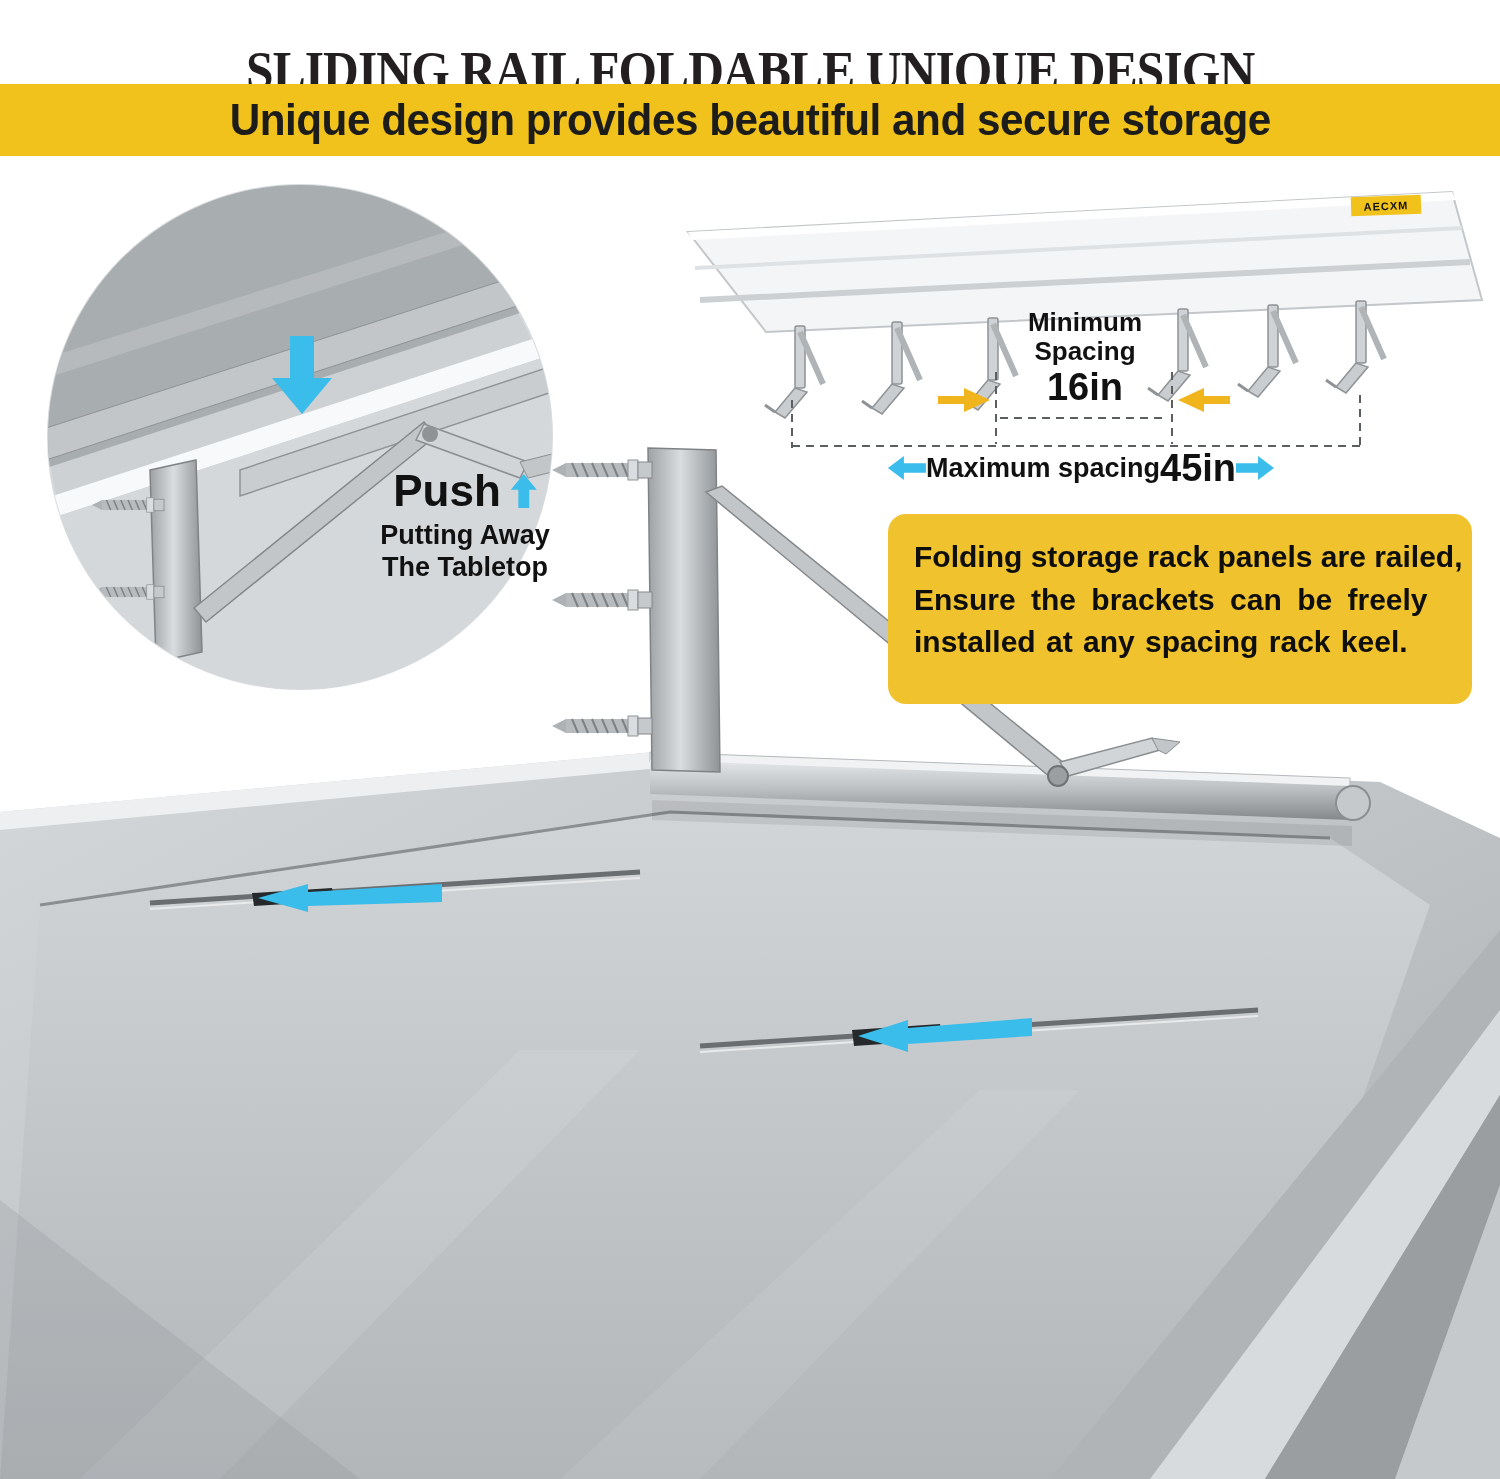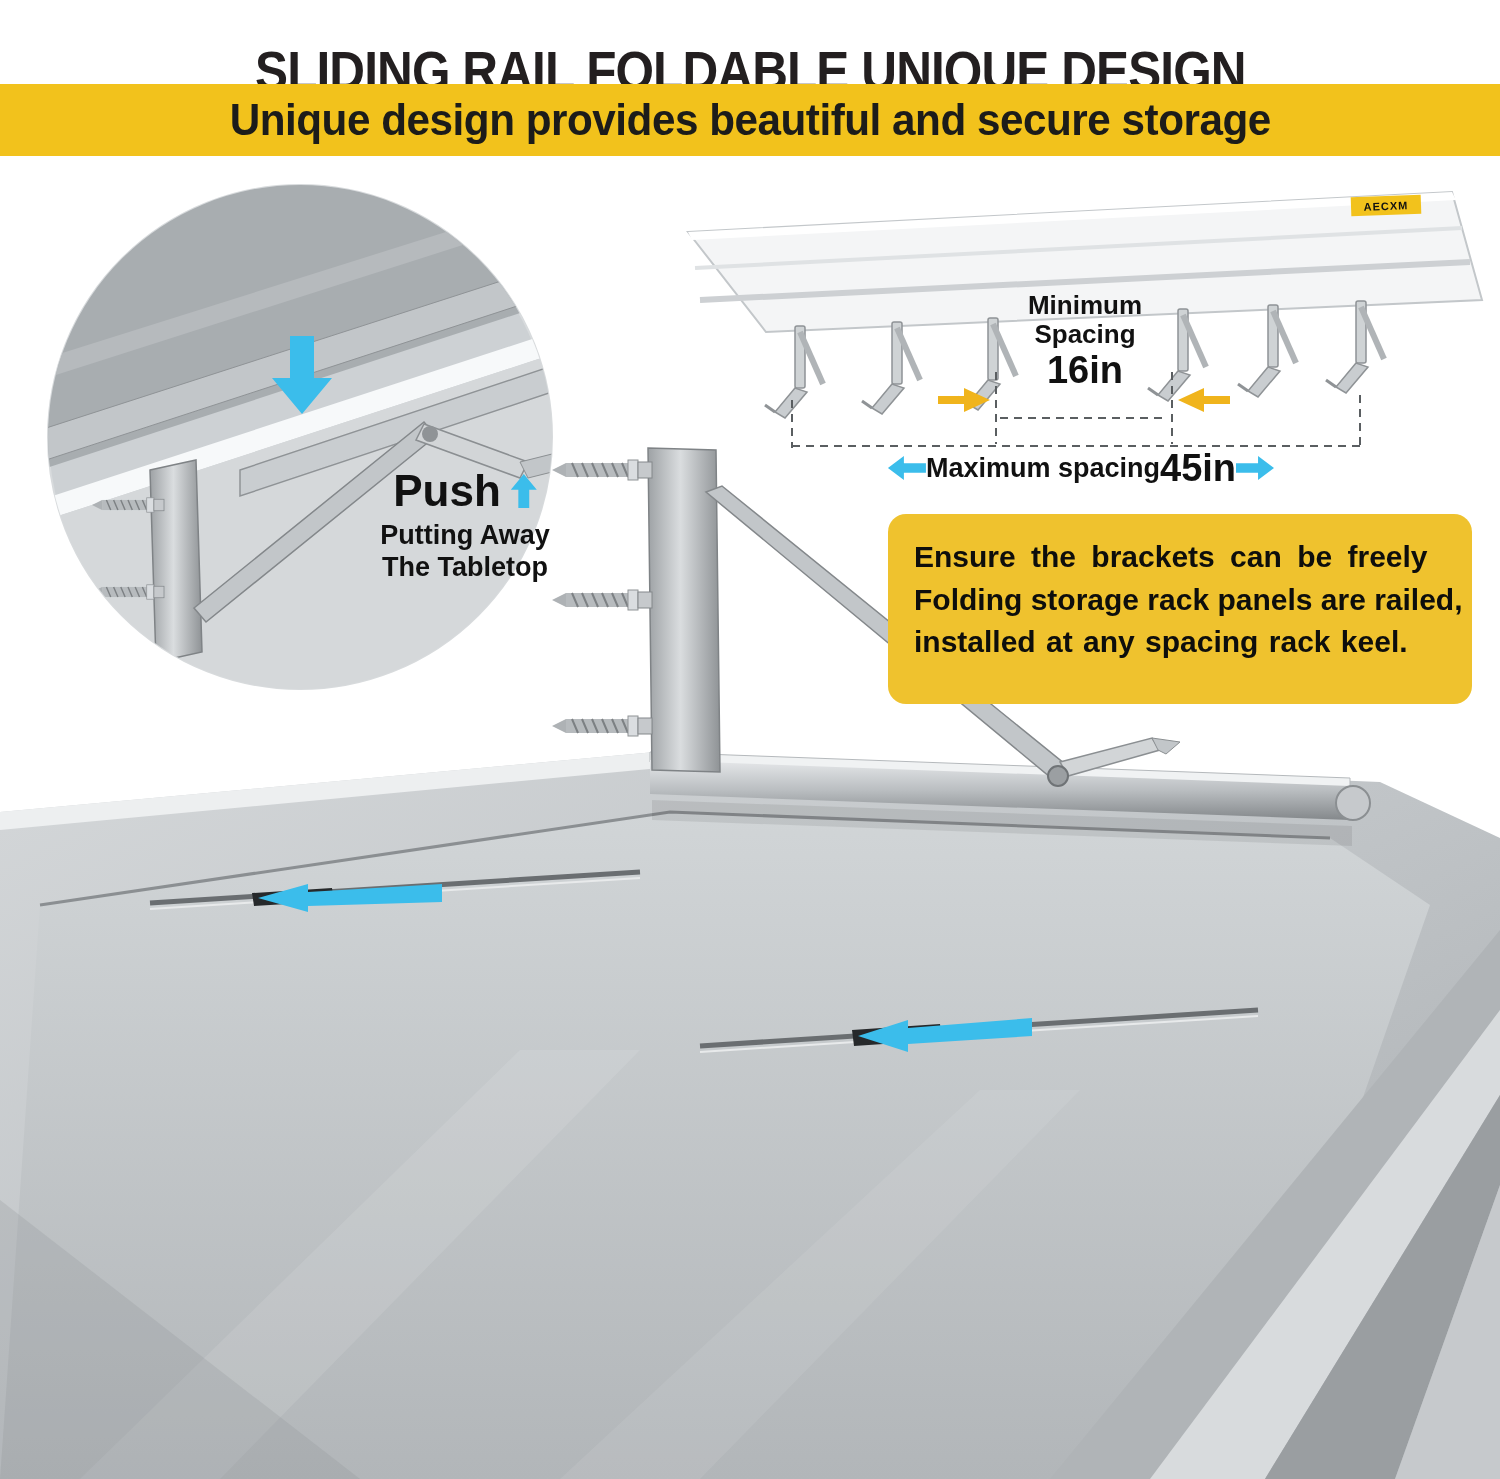--- a/index.html
+++ b/index.html
@@ -9,21 +9,21 @@
     --arrow-yellow:#F0B41C;
     --title-text:#231F20;
   }
   html,body{margin:0;padding:0;background:#fff;}
   .page{
     position:relative;width:1500px;height:1479px;overflow:hidden;background:#fff;
     font-family:"Liberation Sans", sans-serif;color:#1b1b19;
   }
   .page-title{
     position:absolute;top:2px;left:0;width:1500px;text-align:center;
-    font-size:55px;font-weight:700;color:var(--title-text);letter-spacing:-1px;
+    font-size:55px;font-weight:700;color:var(--title-text);letter-spacing:-1px;font-family:Liberation Serif, serif;
   }
   .page-title .squeeze{display:inline-block;transform:scaleX(0.90);transform-origin:center;}
   .banner{
     position:absolute;top:84px;left:0;width:1500px;height:72px;
     background:var(--banner-bg);display:flex;align-items:center;justify-content:center;
   }
   .banner-text{font-size:44px;font-weight:700;color:#1c1c1a;letter-spacing:-0.5px;
     display:inline-block;transform:scaleX(0.96);}
   .art{position:absolute;top:0;left:0;z-index:0;}
   .overlay{position:absolute;z-index:2;}
@@ -32,21 +32,21 @@
   .push-block{left:358px;top:466px;width:214px;text-align:center;}
   .push-row{display:flex;align-items:center;justify-content:center;gap:10px;}
   .push-word{font-size:44px;font-weight:700;color:#111;}
   .cyan-arrow-up{
     width:26px;height:34px;background:var(--accent-cyan);
     clip-path:polygon(50% 0,100% 46%,71% 46%,71% 100%,29% 100%,29% 46%,0 46%);
   }
   .push-caption{font-size:27px;font-weight:700;line-height:1.18;color:#111;margin-top:4px;}
 
   
-  .min-block{left:1003px;top:291px;width:164px;text-align:center;color:#111;}
+  .min-block{left:1003px;top:308px;width:164px;text-align:center;color:#111;}
   .min-word{font-size:26px;font-weight:700;line-height:1.12;}
   .min-value{font-size:38px;font-weight:700;}
 
   
   .max-row{left:858px;top:448px;width:446px;height:40px;display:flex;align-items:center;justify-content:center;}
   .cyan-arrow{
     width:38px;height:24px;background:var(--accent-cyan);
     clip-path:polygon(0 50%,42% 0,42% 30%,100% 30%,100% 70%,42% 70%,42% 100%);
   }
   .cyan-arrow.right{transform:scaleX(-1);}
@@ -241,18 +241,18 @@
   </div>
 
   <div class="overlay max-row">
     <span class="cyan-arrow"></span>
     <span class="max-label">Maximum spacing</span>
     <span class="max-value">45in</span>
     <span class="cyan-arrow right"></span>
   </div>
 
   <div class="overlay infobox">
+    <div class="line">Folding storage rack panels are railed,</div>
     <div class="line spread">Ensure the brackets can be freely</div>
-    <div class="line">Folding storage rack panels are railed,</div>
     <div class="line spread2">installed at any spacing rack keel.</div>
   </div>
 
 </div>
 
 </body></html>

